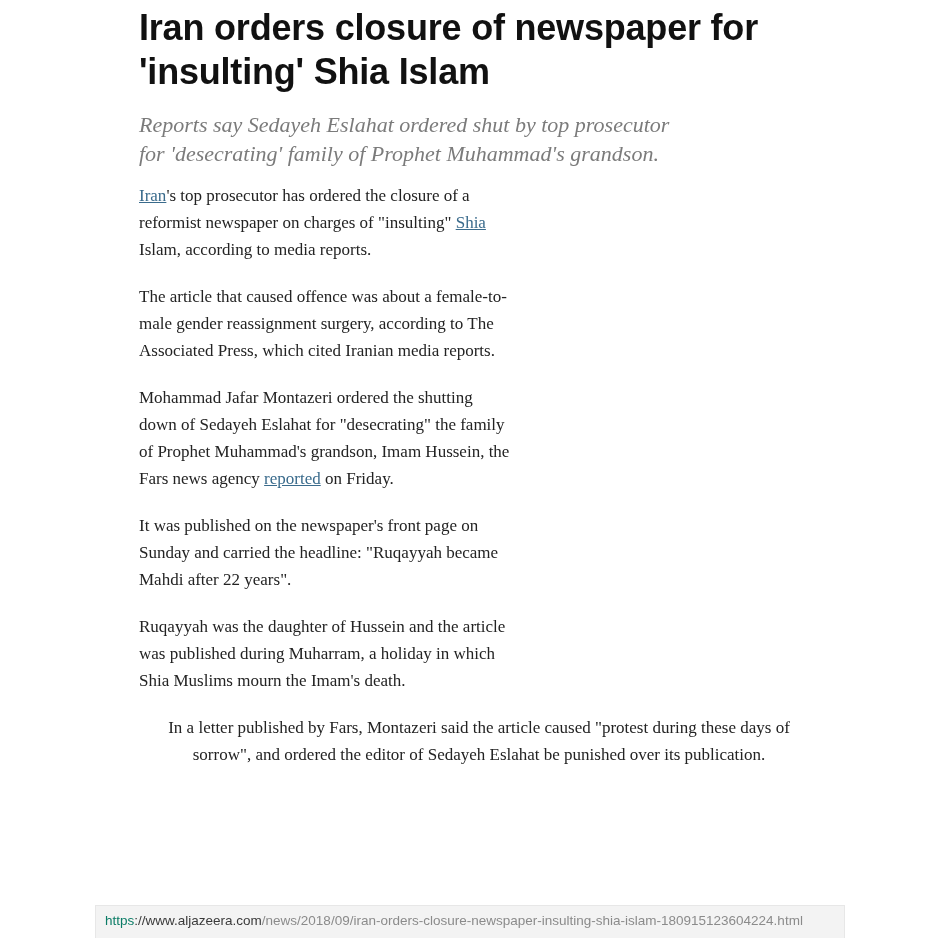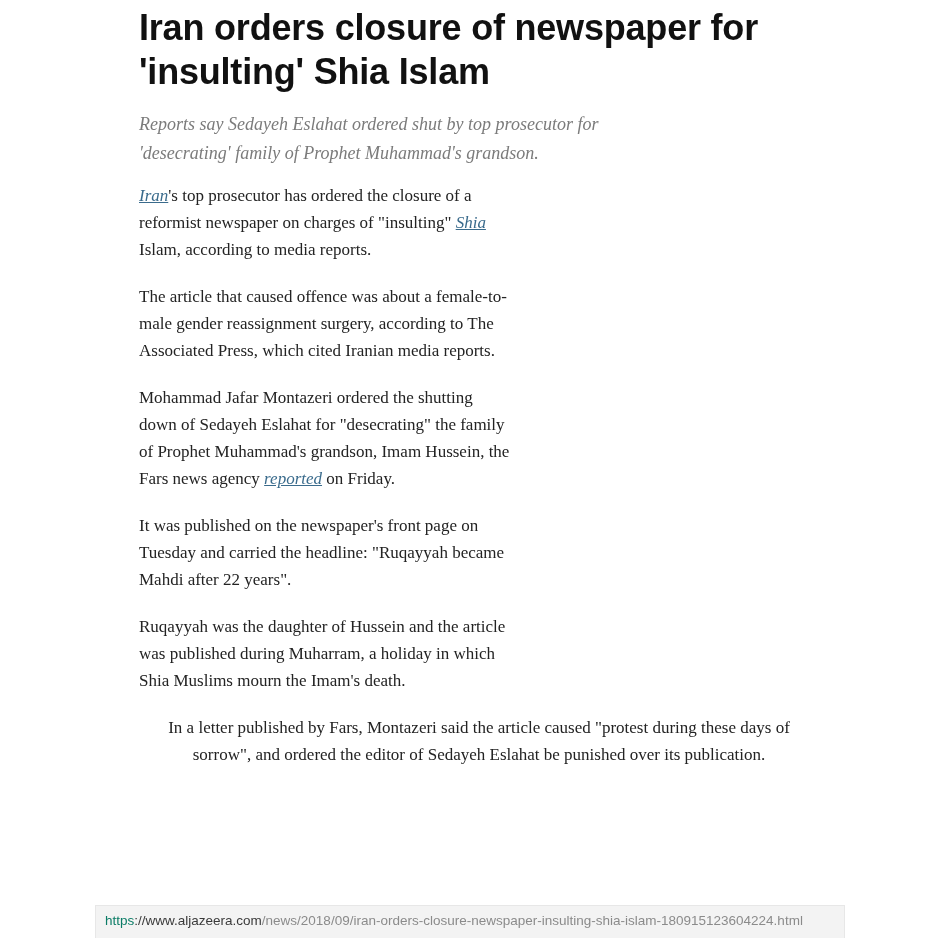--- a/index.html
+++ b/index.html
@@ -23,21 +23,21 @@
     font-size: 36px;
     line-height: 44px;
     color: var(--headline, #111111);
     max-width: 700px;
     margin: 0 0 16px 0;
     letter-spacing: -0.2px;
   }
   .subtitle {
     font-family: "Liberation Serif", serif;
     font-style: italic;
-    font-size: 18px;
+    font-size: 22px;
     line-height: 29px;
     color: var(--subtitle, #7b7b7b);
     max-width: 545px;
     margin: 0 0 14px 0;
   }
   .timestamp {
     font-family: "Liberation Sans", sans-serif;
     font-weight: bold;
     font-size: 11.5px;
     color: var(--timestamp, #a0a0a0);
@@ -52,21 +52,20 @@
     margin: 0 0 20px 0;
   }
   .article-body p.wide {
     max-width: 680px;
     text-align: center;
   }
   .article-body a {
     color: var(--link, #3a6b8c);
     text-decoration: underline;
     cursor: pointer;
-    font-style: italic;
   }
   .status-bar {
     position: absolute;
     left: 95px;
     top: 905px;
     width: 750px;
     height: 40px;
     box-sizing: border-box;
     background: var(--statusbar-bg, #f3f3f3);
     border: 1px solid #e7e7e7;
@@ -86,19 +85,19 @@
 <div class="page">
   <h1 class="headline">Iran orders closure of newspaper for 'insulting' Shia Islam</h1>
 
   <p class="subtitle">Reports say Sedayeh Eslahat ordered shut by top prosecutor for 'desecrating' family of Prophet Muhammad's grandson.</p>
 
 
   <div class="article-body" id="article-body">
       <p><a href="#">Iran</a>'s top prosecutor has ordered the closure of a reformist newspaper on charges of "insulting" <a href="#">Shia</a> Islam, according to media reports.</p>
       <p>The article that caused offence was about a female-to-male gender reassignment surgery, according to The Associated Press, which cited Iranian media reports.</p>
       <p>Mohammad Jafar Montazeri ordered the shutting down of Sedayeh Eslahat for "desecrating" the family of Prophet Muhammad's grandson, Imam Hussein, the Fars news agency <a href="#">reported</a> on Friday.</p>
-      <p>It was published on the newspaper's front page on Tuesday and carried the headline: "Ruqayyah became Mahdi after 22 years".</p>
+      <p>It was published on the newspaper's front page on Sunday and carried the headline: "Ruqayyah became Mahdi after 22 years".</p>
       <p>Ruqayyah was the daughter of Hussein and the article was published during Muharram, a holiday in which Shia Muslims mourn the Imam's death.</p>
       <p class="wide">In a letter published by Fars, Montazeri said the article caused "protest during these days of sorrow", and ordered the editor of Sedayeh Eslahat be punished over its publication.</p>
     </div>
 </div>
 
 <div class="status-bar"><span class="scheme">https</span><span class="host">://www.aljazeera.com</span><span class="path">/news/2018/09/iran-orders-closure-newspaper-insulting-shia-islam-180915123604224.html</span></div>
 
 </body></html>

